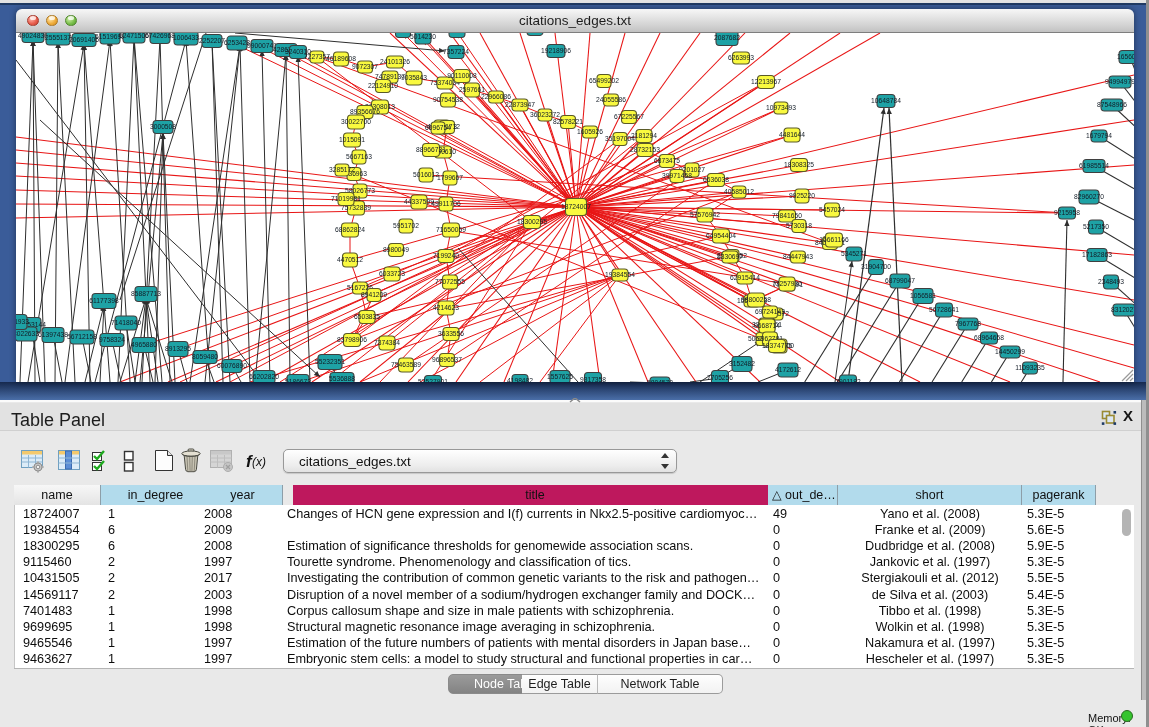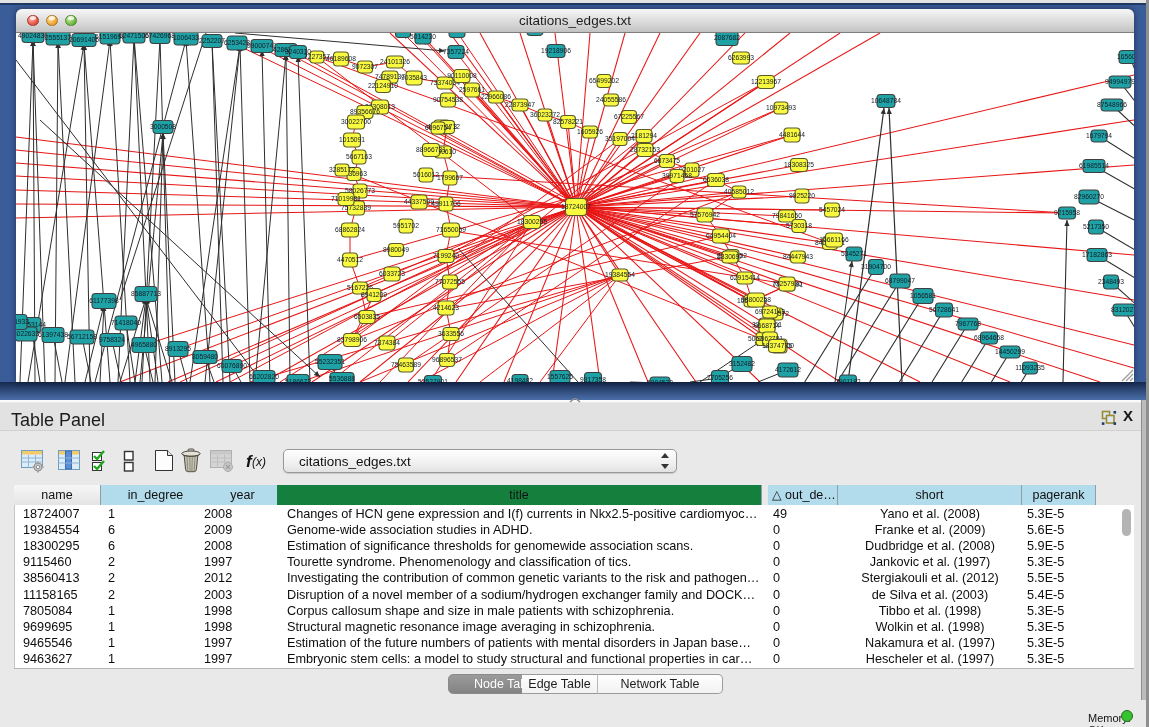--- a/index.html
+++ b/index.html
@@ -943,39 +943,38 @@
 </svg>
 <div id="combo" class="abs"></div>
 <div id="combotext" class="abs">citations_edges.txt</div>
 <svg class="abs" style="left:659px;top:452px" width="12" height="18">
       <path d="M6 1 L10 6 L2 6 Z" fill="#333"></path>
       <path d="M6 17 L10 12 L2 12 Z" fill="#333"></path>
     </svg>
 <div class="hc" style="left:14px;width:87px;background:linear-gradient(#f7f7f7,#e4e4e4);">name</div>
     <div class="hc" style="left:101px;width:110px;background:#b2dbec;">in_degree</div>
     <div class="hc" style="left:203px;width:80px;background:#b2dbec;">year</div>
-    <div class="hc" style="left:277px;width:485px;background:#15803d;">title</div>
+    <div class="hc" style="left:293px;width:485px;background:#be185d;">title</div>
     <div class="hc" style="left:768px;width:70px;background:#b2dbec;text-align:left;padding-left:4px;">△ out_de…</div>
     <div class="hc" style="left:838px;width:184px;background:#b2dbec;">short</div>
     <div class="hc" style="left:1022px;width:74px;background:#b2dbec;">pagerank</div>
 <div id="tbody" class="abs"></div>
 <div class="trow" style="top:505.5px">
 <span class="c name">18724007</span>
       <span class="c deg">1</span>
       <span class="c yr">2008</span>
       <span class="c ttl">Changes of HCN gene expression and I(f) currents in Nkx2.5-positive cardiomyoc…</span>
       <span class="c od">49</span>
       <span class="c sh">Yano et al. (2008)</span>
       <span class="c pr">5.3E-5</span>
     </div>
     <div class="trow" style="top:521.7px">
 <span class="c name">19384554</span>
       <span class="c deg">6</span>
       <span class="c yr">2009</span>
-      <span class="c ttl">Genome-wide association studies in ADHD.</span>
       <span class="c od">0</span>
       <span class="c sh">Franke et al. (2009)</span>
       <span class="c pr">5.6E-5</span>
     </div>
     <div class="trow" style="top:537.9px">
 <span class="c name">18300295</span>
       <span class="c deg">6</span>
       <span class="c yr">2008</span>
       <span class="c ttl">Estimation of significance thresholds for genomewide association scans.</span>
       <span class="c od">0</span>
@@ -985,39 +984,39 @@
     <div class="trow" style="top:554.1px">
 <span class="c name">9115460</span>
       <span class="c deg">2</span>
       <span class="c yr">1997</span>
       <span class="c ttl">Tourette syndrome. Phenomenology and classification of tics.</span>
       <span class="c od">0</span>
       <span class="c sh">Jankovic et al. (1997)</span>
       <span class="c pr">5.3E-5</span>
     </div>
     <div class="trow" style="top:570.3px">
-<span class="c name">38560413</span>
+<span class="c name">10431505</span>
       <span class="c deg">2</span>
-      <span class="c yr">2012</span>
+      <span class="c yr">2017</span>
       <span class="c ttl">Investigating the contribution of common genetic variants to the risk and pathogen…</span>
       <span class="c od">0</span>
       <span class="c sh">Stergiakouli et al. (2012)</span>
       <span class="c pr">5.5E-5</span>
     </div>
     <div class="trow" style="top:586.5px">
-<span class="c name">11158165</span>
+<span class="c name">14569117</span>
       <span class="c deg">2</span>
       <span class="c yr">2003</span>
       <span class="c ttl">Disruption of a novel member of a sodium/hydrogen exchanger family and DOCK…</span>
       <span class="c od">0</span>
       <span class="c sh">de Silva et al. (2003)</span>
       <span class="c pr">5.4E-5</span>
     </div>
     <div class="trow" style="top:602.7px">
-<span class="c name">7805084</span>
+<span class="c name">7401483</span>
       <span class="c deg">1</span>
       <span class="c yr">1998</span>
       <span class="c ttl">Corpus callosum shape and size in male patients with schizophrenia.</span>
       <span class="c od">0</span>
       <span class="c sh">Tibbo et al. (1998)</span>
       <span class="c pr">5.3E-5</span>
     </div>
     <div class="trow" style="top:618.9px">
 <span class="c name">9699695</span>
       <span class="c deg">1</span>

